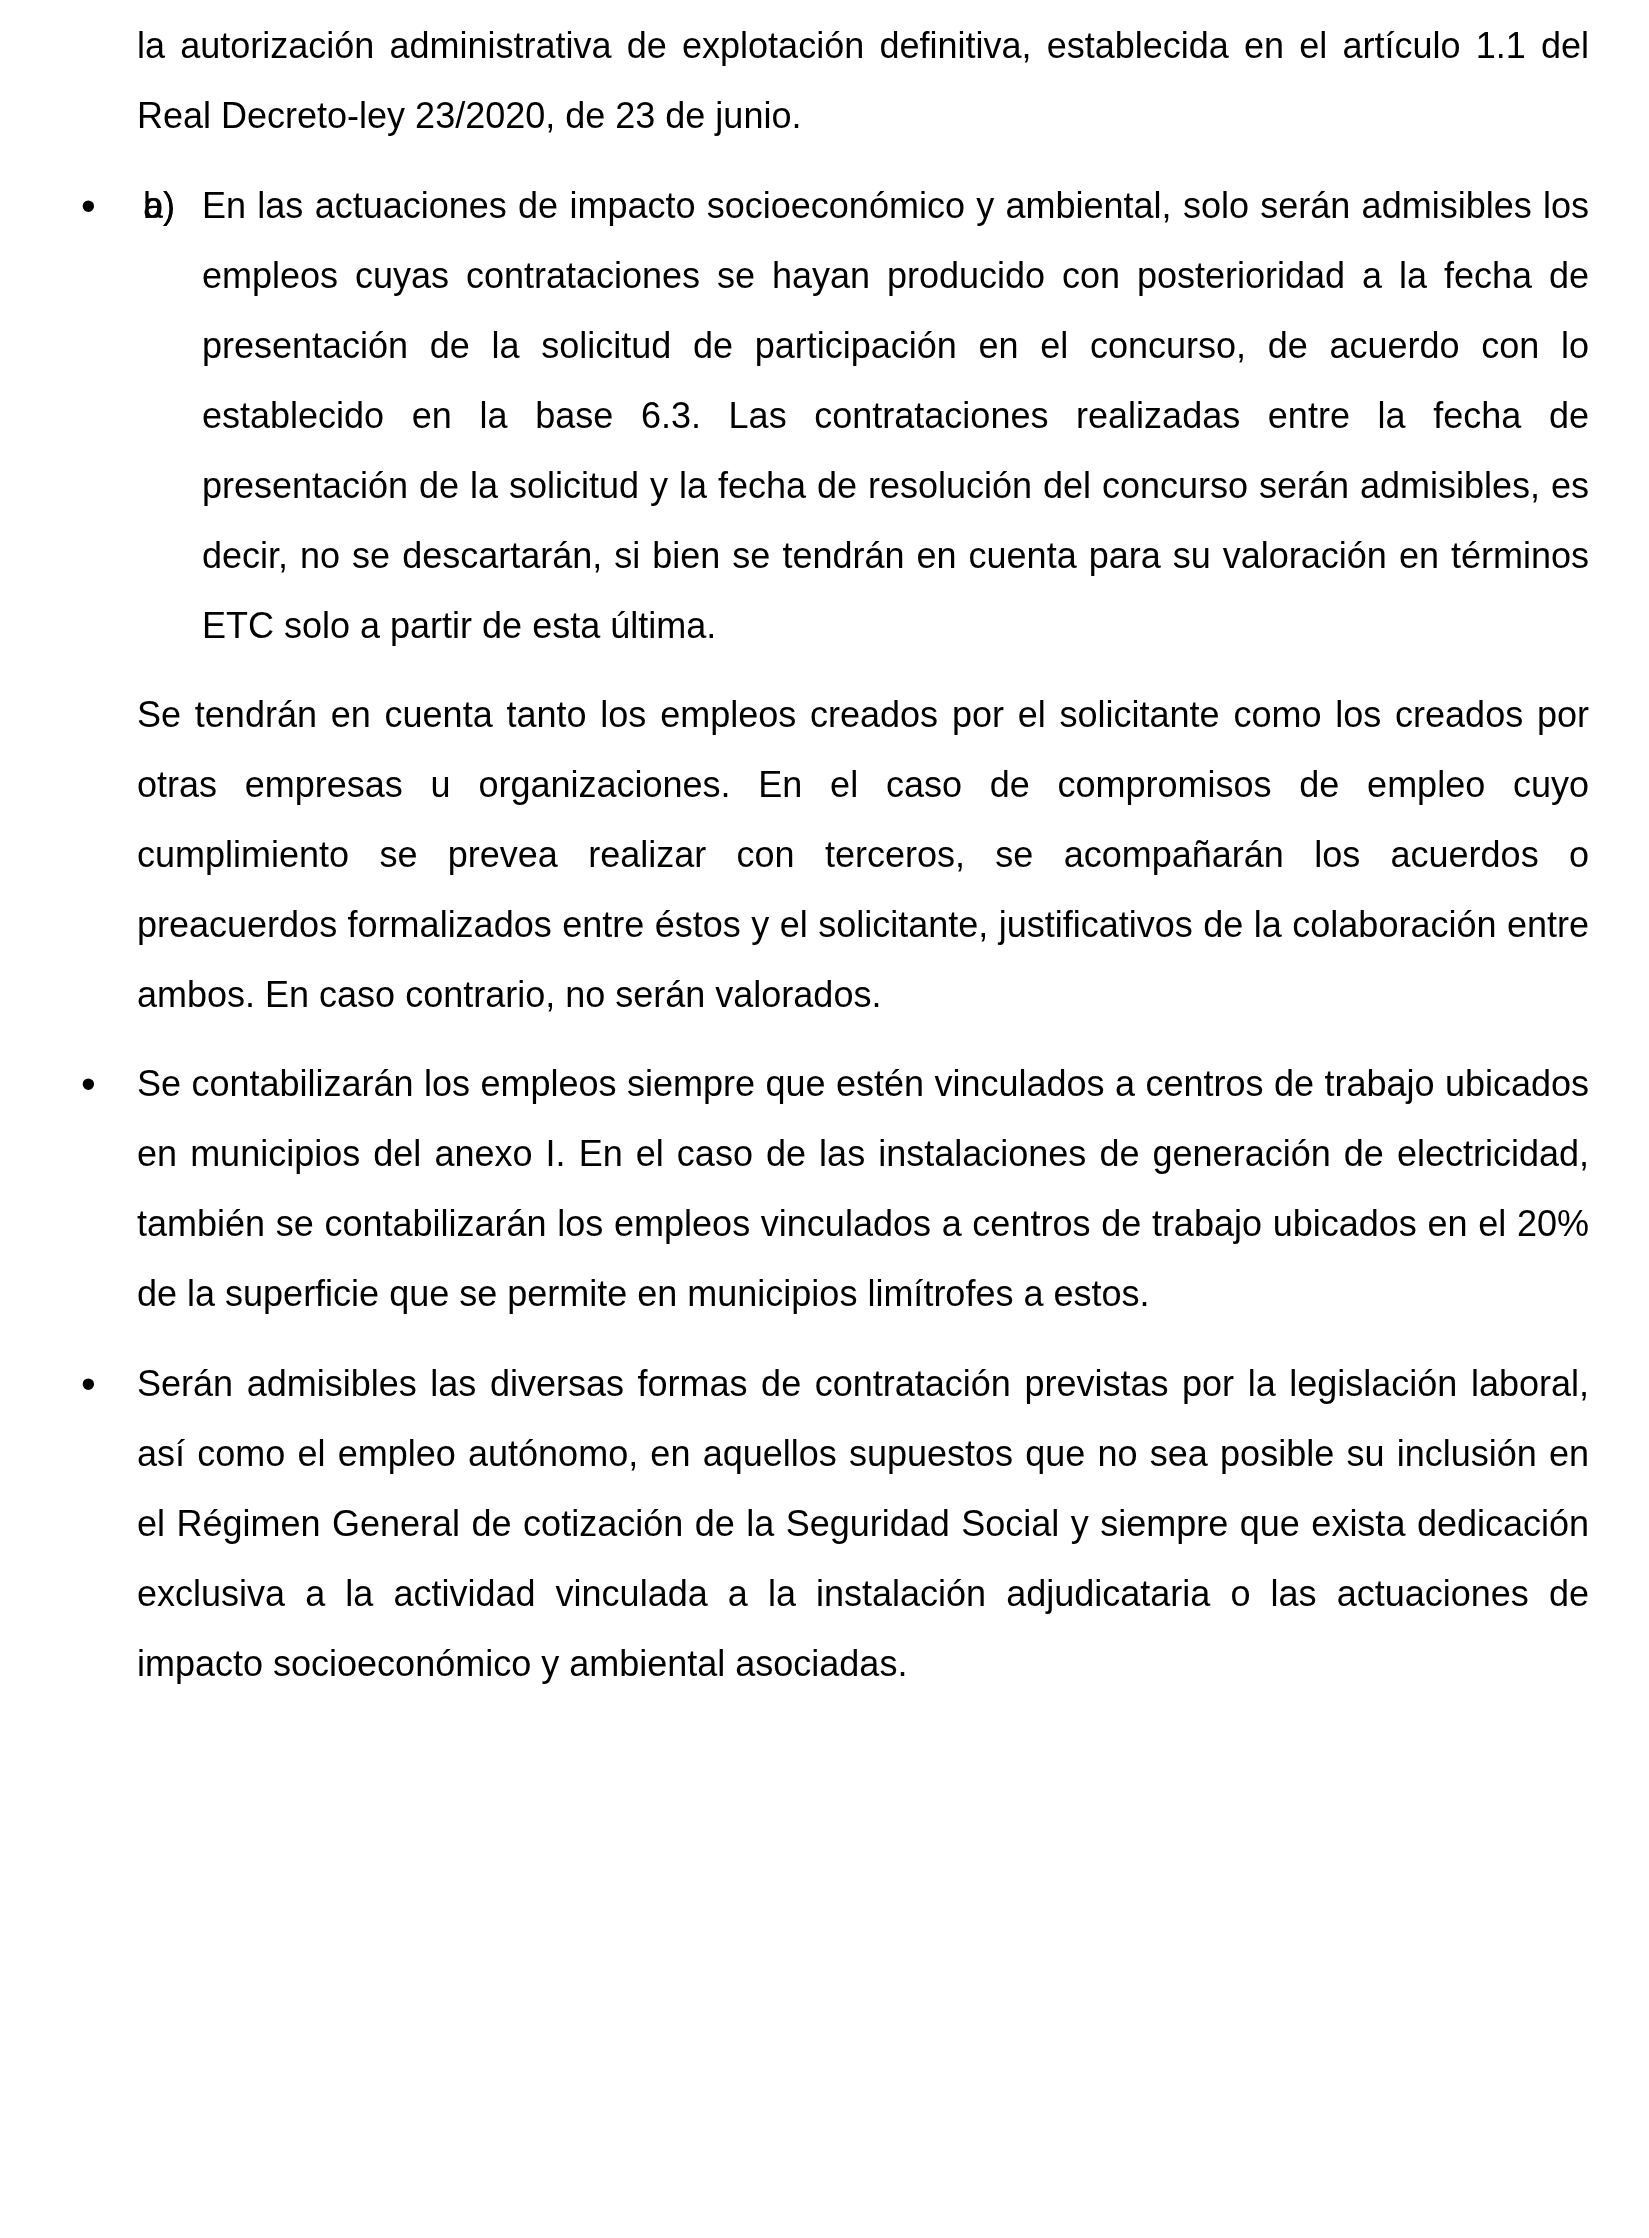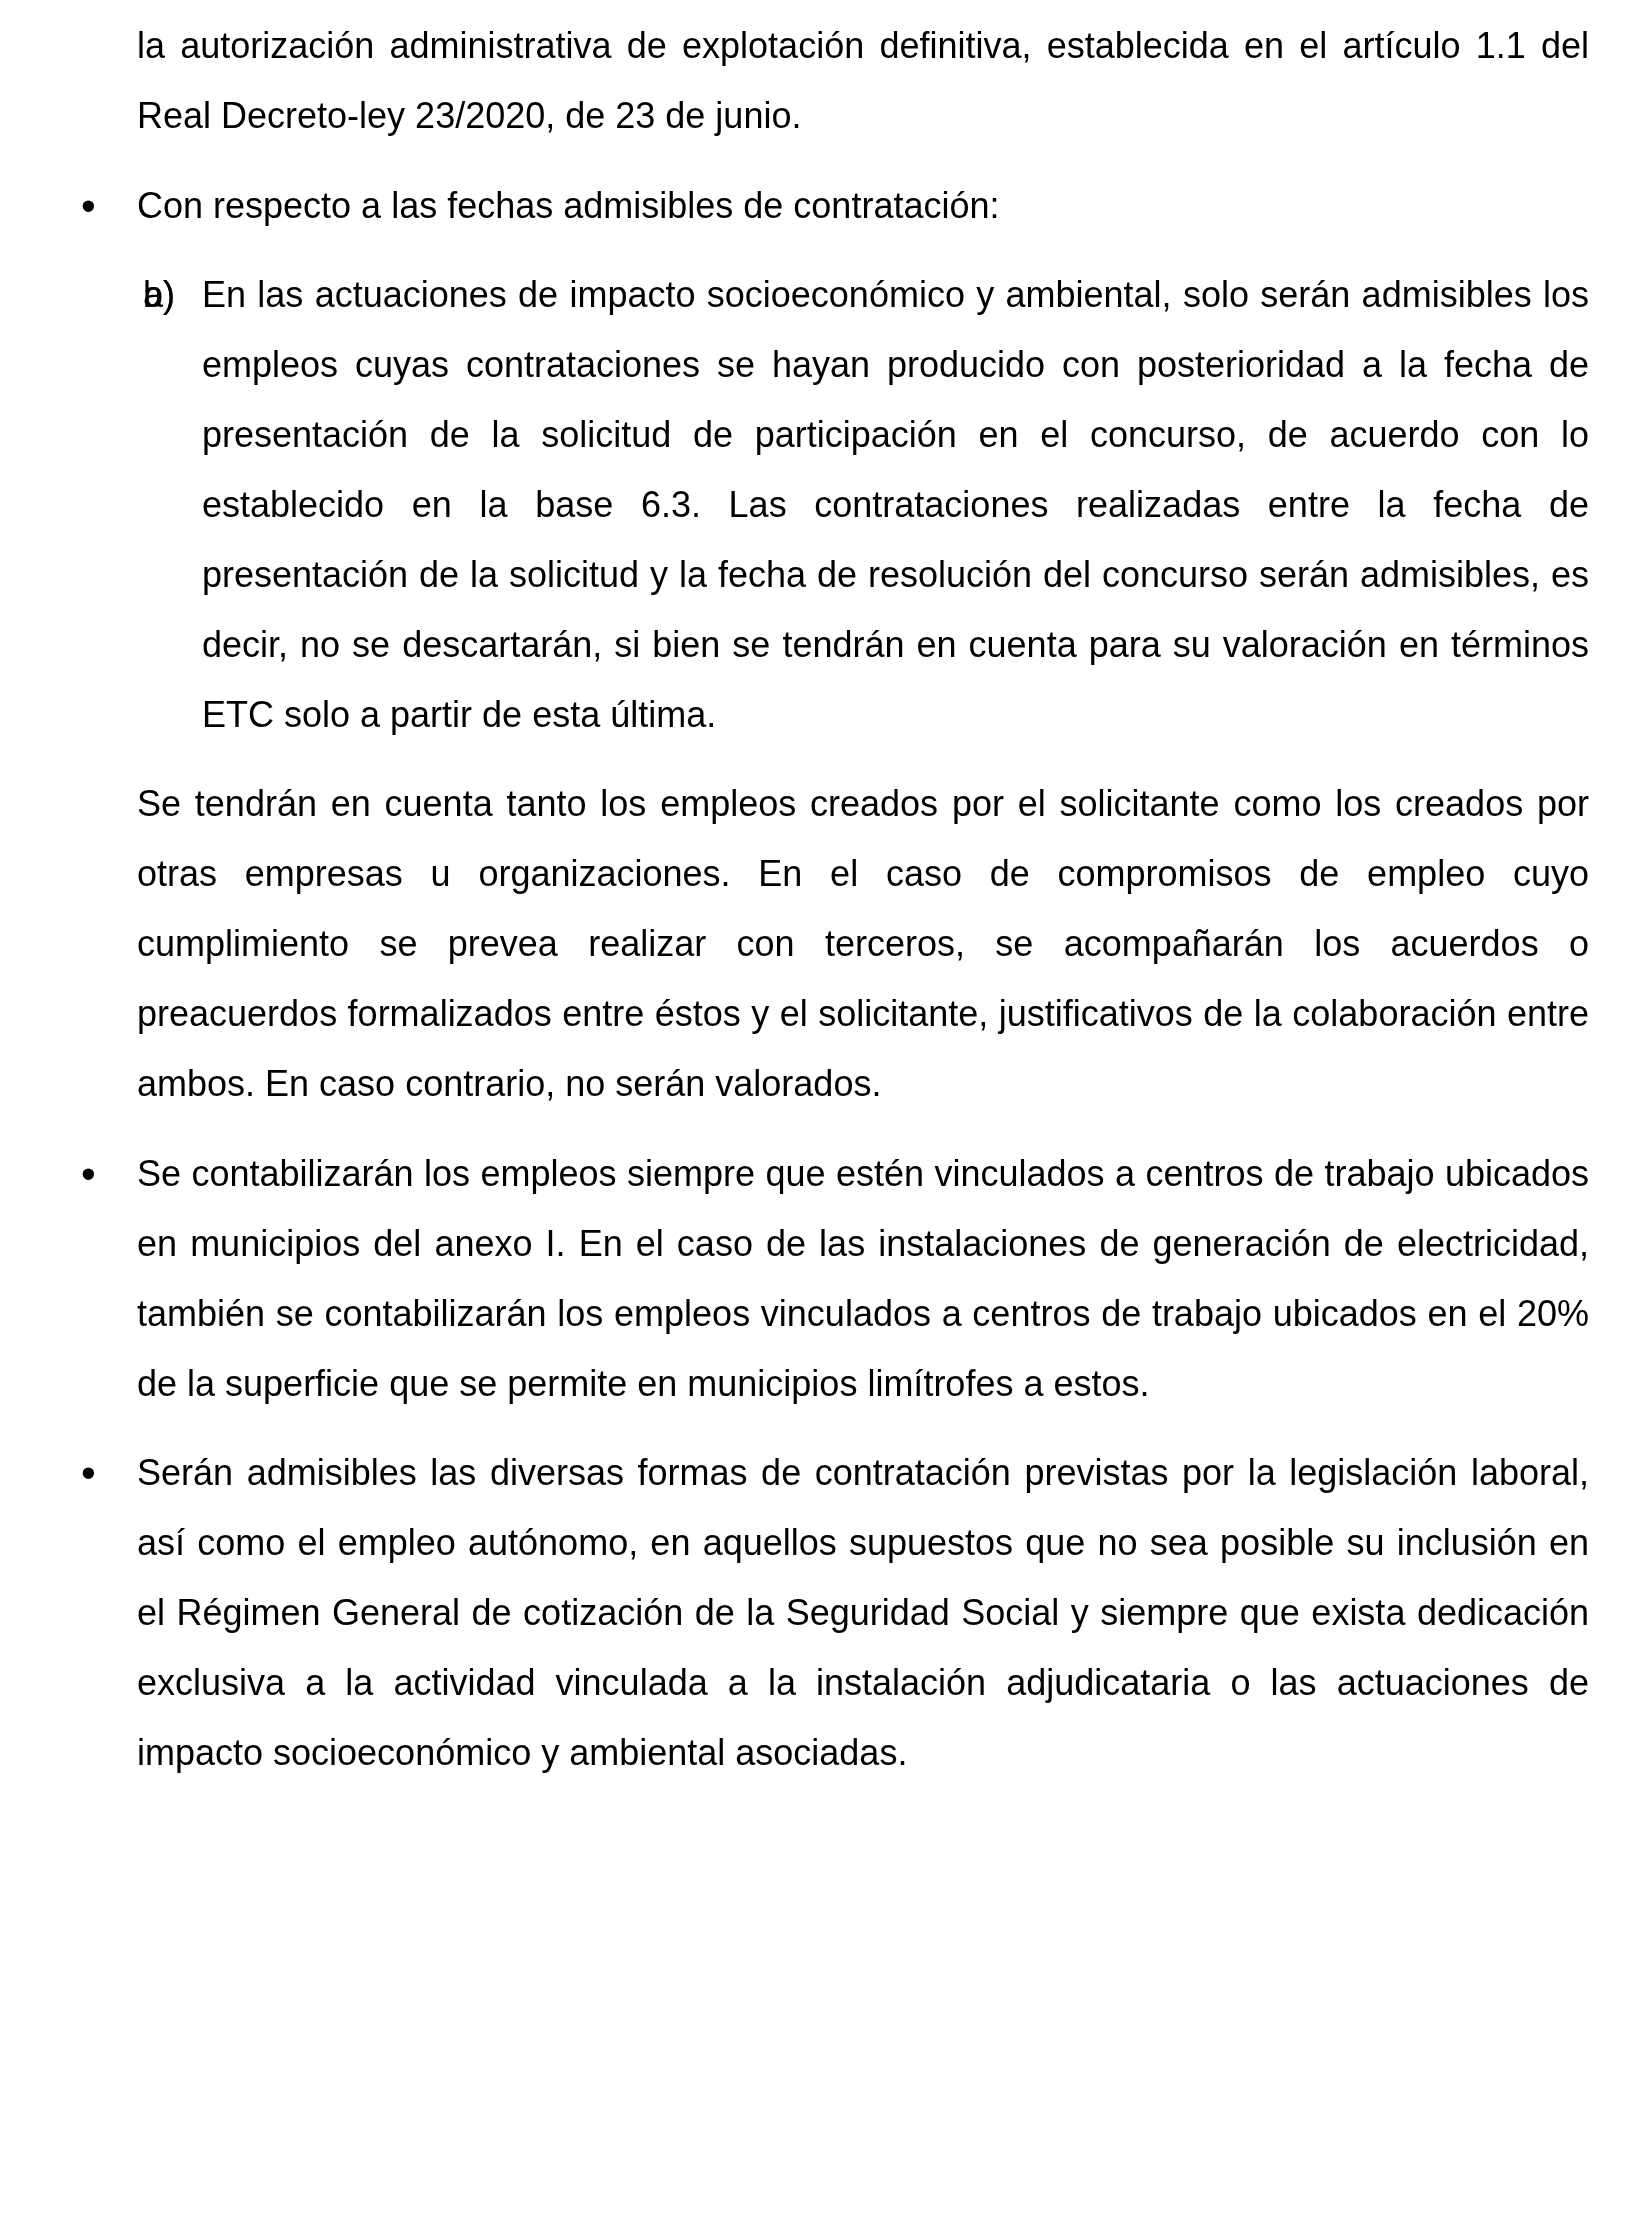--- a/index.html
+++ b/index.html
@@ -45,21 +45,20 @@
 <body>
 
 <div class="page">
 
   <div class="block b-cont">
     <span>la autorización administrativa de explotación definitiva, establecida en el artículo 1.1 del Real Decreto-ley 23/2020, de 23 de junio.</span>
   </div>
 
   <div class="block b-bullet">
     <span class="marker bullet-marker">•</span>
-    <span>Con respecto a las fechas admisibles de contratación:</span>
   </div>
 
   <div class="block b-sub">
     <span class="marker sub-marker">a)</span>
   </div>
 
   <div class="block b-sub">
     <span class="marker sub-marker">b)</span>
     <span>En las actuaciones de impacto socioeconómico y ambiental, solo serán admisibles los empleos cuyas contrataciones se hayan producido con posterioridad a la fecha de presentación de la solicitud de participación en el concurso, de acuerdo con lo establecido en la base 6.3. Las contrataciones realizadas entre la fecha de presentación de la solicitud y la fecha de resolución del concurso serán admisibles, es decir, no se descartarán, si bien se tendrán en cuenta para su valoración en términos ETC solo a partir de esta última.</span>
   </div>

